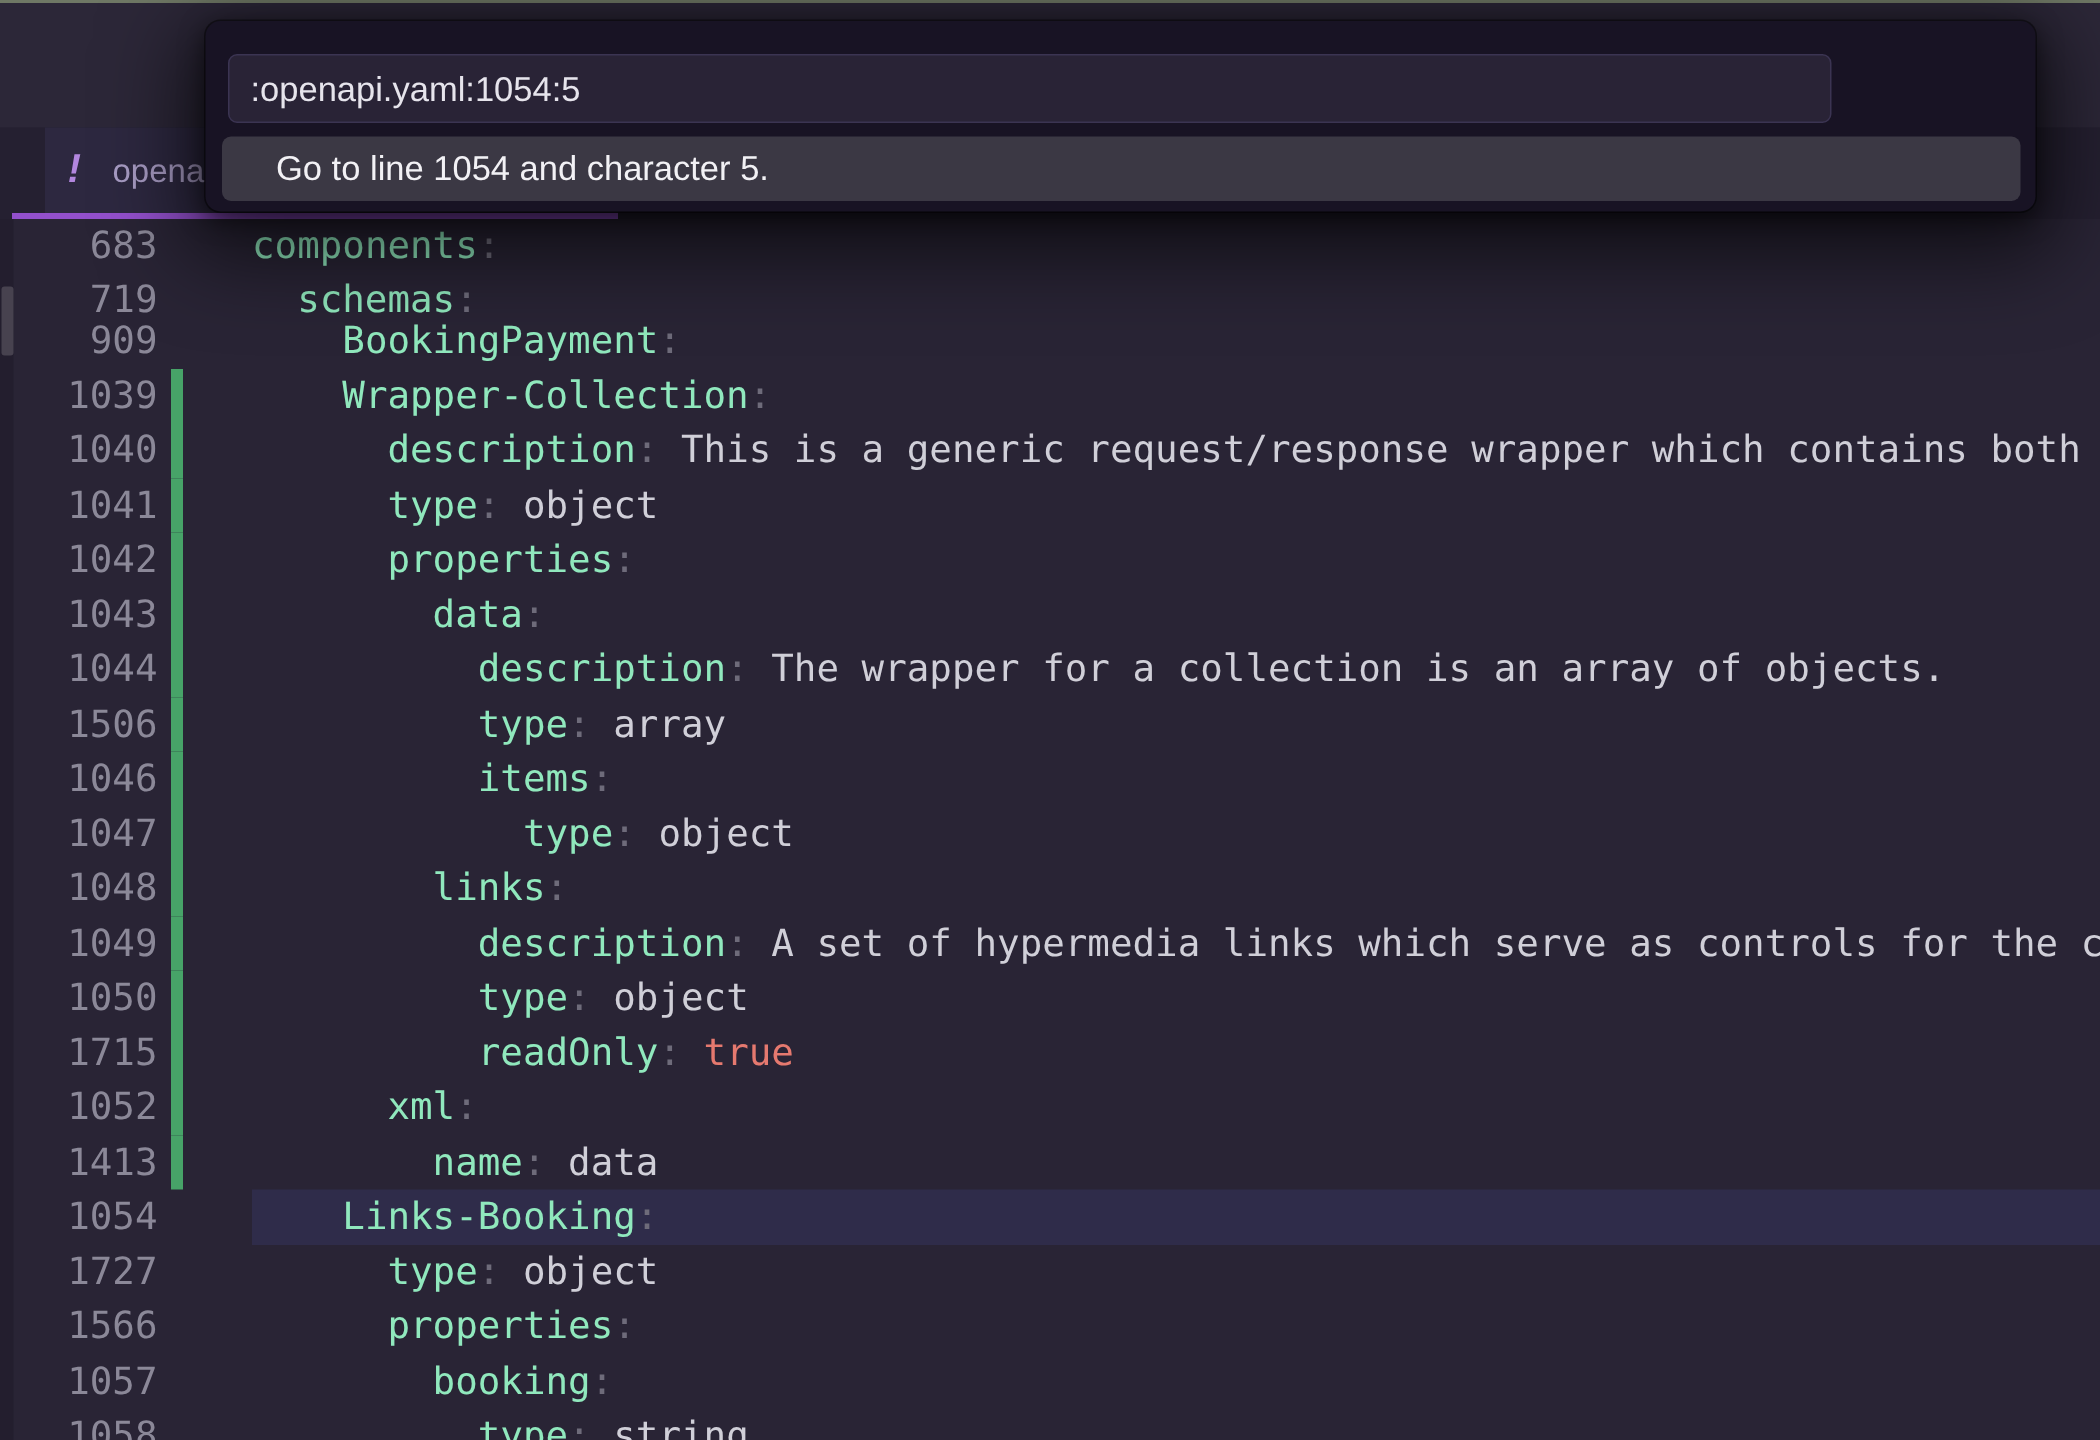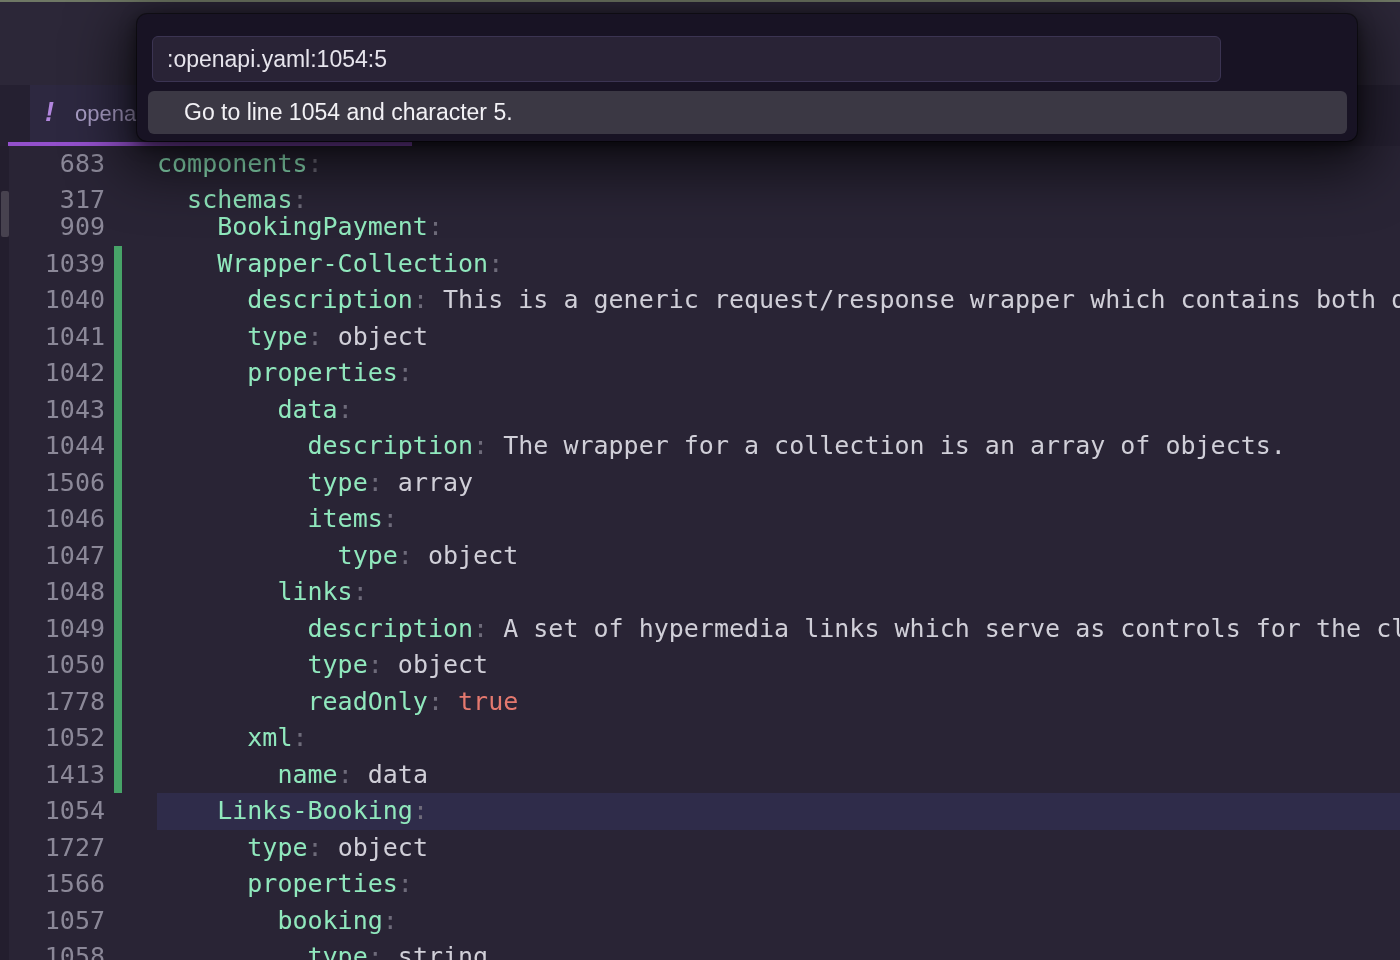--- a/index.html
+++ b/index.html
@@ -29,21 +29,21 @@
   .bang{font-style:italic;font-weight:700;font-size:27px;color:var(--tab-bang);transform:translateY(-1px);}
   .tablabel{font-size:22px;color:var(--tab-label);white-space:nowrap;}
 
   
   .rail{position:absolute;left:0;top:145.5px;bottom:0;width:9px;background:var(--rail);z-index:2;}
   .rail-thumb{position:absolute;left:1px;top:45.5px;width:8px;height:46px;background:var(--rail-thumb);border-radius:2px;}
 
   
   .code{position:absolute;top:145.5px;left:0;right:0;bottom:0;overflow:hidden;
         font-family:"DejaVu Sans Mono","Liberation Mono",monospace;font-size:25px;}
-  .crow{position:relative;display:flex;height:var(--lh);align-items:stretch;}
+  .crow{position:relative;display:flex;height:var(--lh);align-items:stretch;gap:11px;}
   .crow.squeeze{margin-top:-9.5px;}
   .ln{flex:none;width:105px;text-align:right;color:var(--ln);line-height:var(--lh);}
   .crow.git::before{content:"";position:absolute;left:114px;top:0;bottom:0;width:8px;background:var(--git);}
   .codetext{flex:1;margin-left:52px;display:flex;align-items:flex-end;position:relative;overflow:hidden;}
   .crow.hl .codetext{background:var(--hl);}
   .ws{flex:none;}
   .ws.marks{
     background-image:
       repeating-linear-gradient(to right, var(--guide) 0 1.2px, transparent 1.2px 30.102px),
       radial-gradient(circle 1.7px at 7.5px 18.25px, var(--dots) 97%, transparent);
@@ -79,21 +79,21 @@
 <div class="code">
   <div id="rows">
       <div class="crow">
         <span class="ln">683</span>
         <span class="codetext">
           <span class="ws" style="width: 0px;"></span>
           <span class="txt"><span class="k">components</span><span class="p">:</span></span>
         </span>
       </div>
       <div class="crow">
-        <span class="ln">317</span>
+        <span class="ln">719</span>
         <span class="codetext">
           <span class="ws" style="width: 30.102px;"></span>
           <span class="txt"><span class="k">schemas</span><span class="p">:</span></span>
         </span>
       </div>
       <div class="crow squeeze">
         <span class="ln">909</span>
         <span class="codetext">
           <span class="ws" style="width: 60.204px;"></span>
           <span class="txt"><span class="k">BookingPayment</span><span class="p">:</span></span>
@@ -177,21 +177,21 @@
         </span>
       </div>
       <div class="crow git">
         <span class="ln">1050</span>
         <span class="codetext">
           <span class="ws marks" style="width: 150.51px;"></span>
           <span class="txt"><span class="k">type</span><span class="p">:</span><span class="v"> object</span></span>
         </span>
       </div>
       <div class="crow git">
-        <span class="ln">1778</span>
+        <span class="ln">1715</span>
         <span class="codetext">
           <span class="ws marks" style="width: 150.51px;"></span>
           <span class="txt"><span class="k">readOnly</span><span class="p">:</span><span class="b"> true</span></span>
         </span>
       </div>
       <div class="crow git">
         <span class="ln">1052</span>
         <span class="codetext">
           <span class="ws marks" style="width: 90.306px;"></span>
           <span class="txt"><span class="k">xml</span><span class="p">:</span></span>

